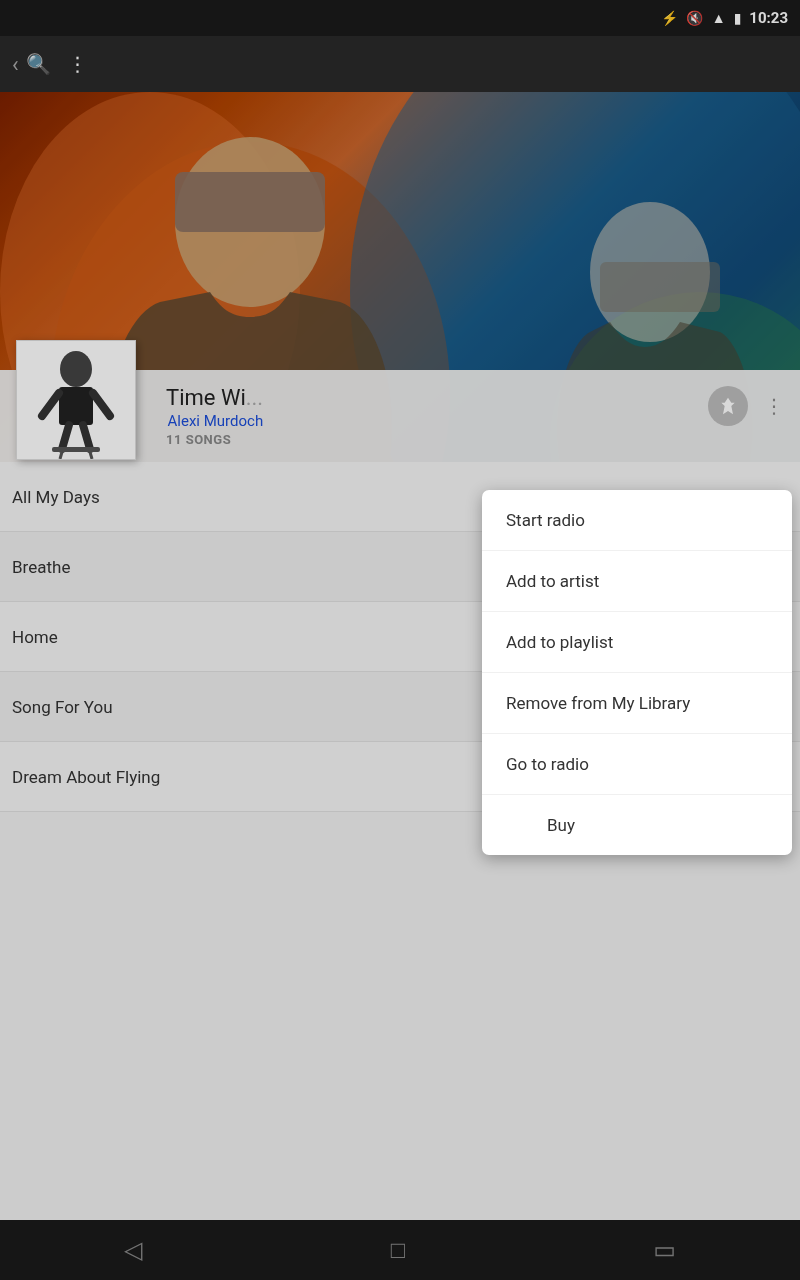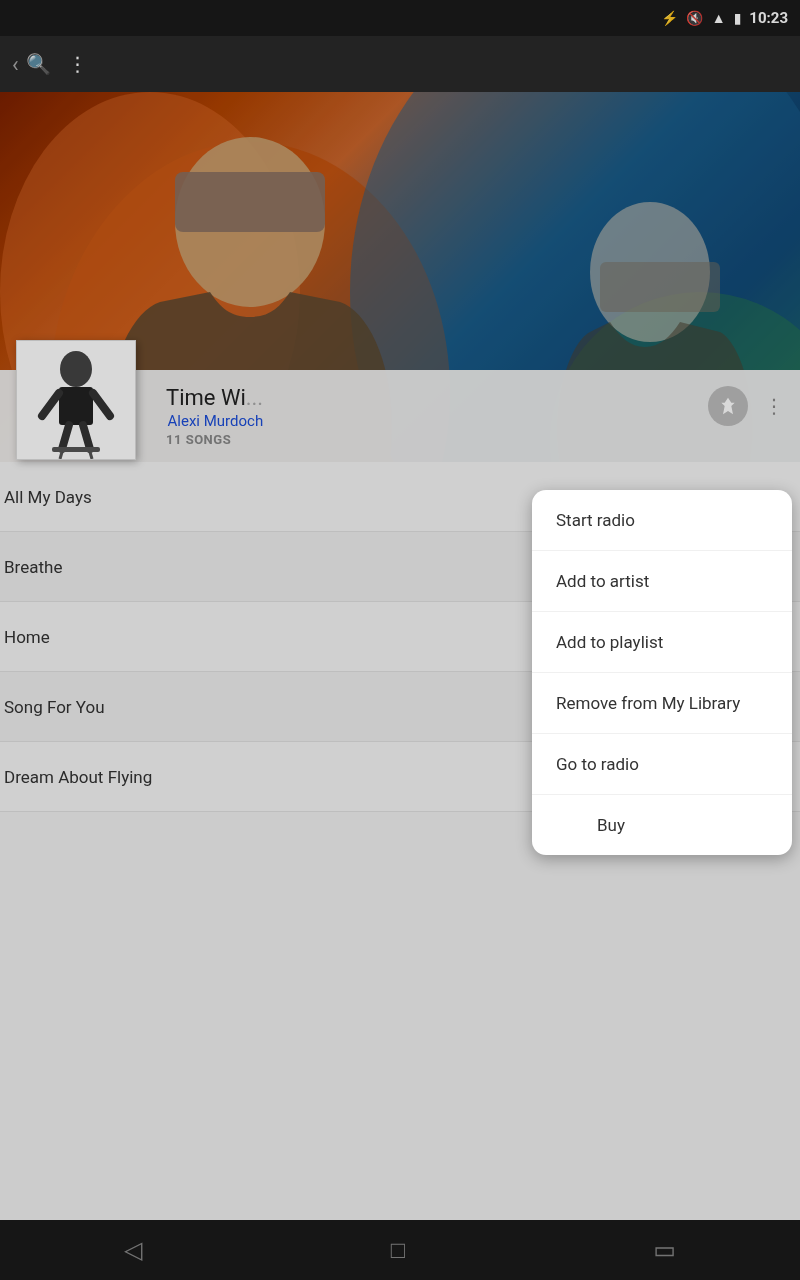--- a/index.html
+++ b/index.html
@@ -163,21 +163,21 @@
     .song-list {
       position: absolute;
       top: 462px; left: 0; right: 0;
       bottom: 60px;
       overflow-y: auto;
       background: #f0f0f0;
     }
     .song-item {
       display: flex;
       align-items: center;
-      padding: 0 4px;
+      padding: 0 12px;
       height: 70px;
       border-bottom: 1px solid #e0e0e0;
       background: #f5f5f5;
       position: relative;
     }
     .song-item:nth-child(even) {
       background: #eeeeee;
     }
     .song-name {
       font-size: 17px;
@@ -212,24 +212,24 @@
     .menu-overlay {
       position: absolute;
       top: 0; left: 0; right: 0; bottom: 0;
       background: rgba(0,0,0,0.15);
       z-index: 200;
     }
     .dropdown-menu {
       position: absolute;
       right: 8px;
       top: 490px;
-      width: 260px;
+      width: 310px;
       background: white;
       box-shadow: 0 4px 16px rgba(0,0,0,0.3);
-      border-radius: 14px;
+      border-radius: 7px;
       z-index: 300;
       overflow: hidden;
     }
     .menu-item {
       padding: 20px 24px;
       font-size: 17px;
       color: #333;
       cursor: pointer;
       border-bottom: 1px solid #f0f0f0;
       display: flex;

